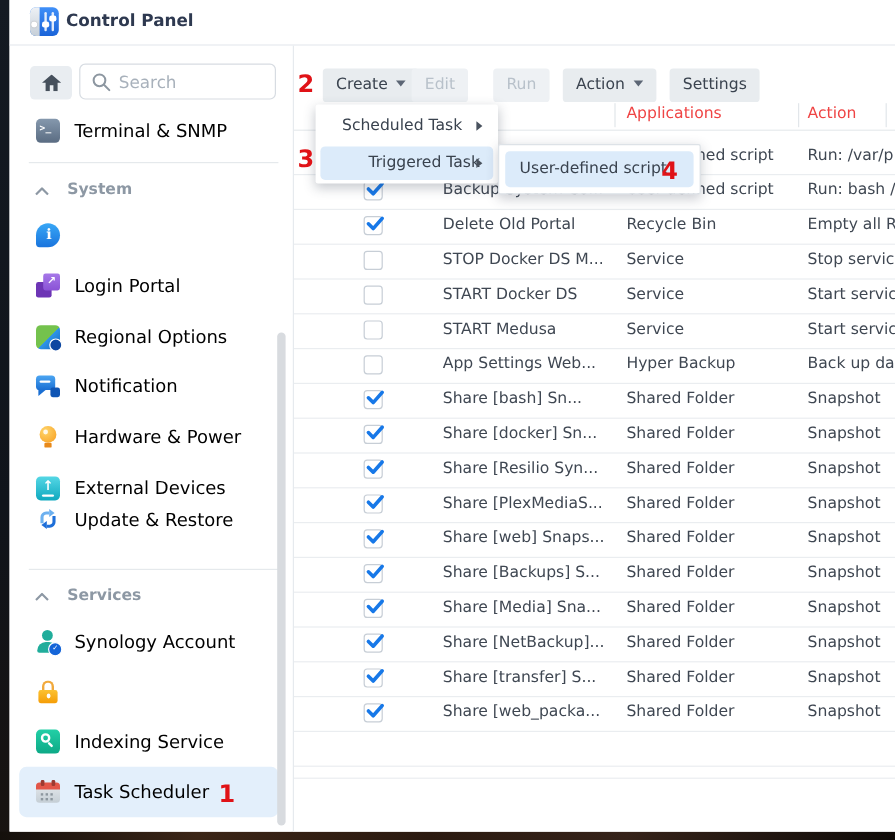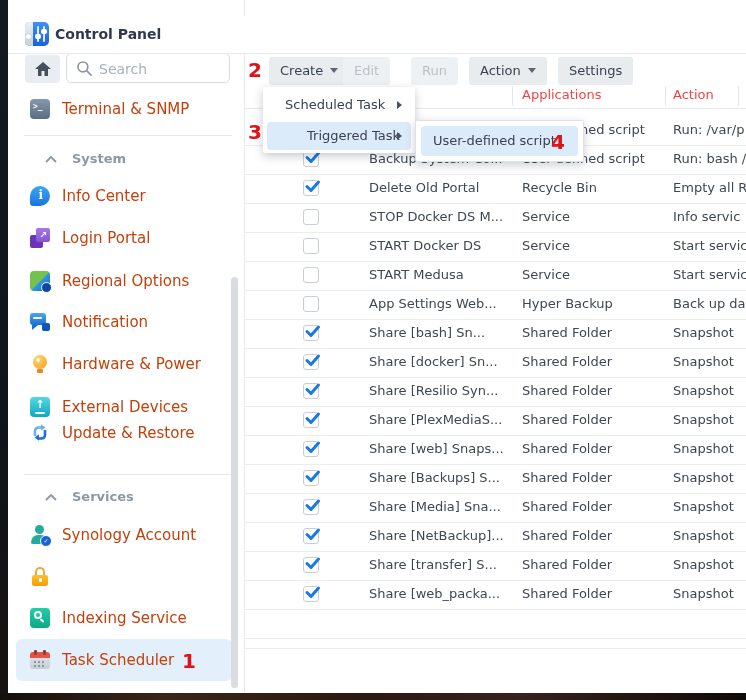--- a/index.html
+++ b/index.html
@@ -2,35 +2,35 @@
 <html style="--red: #e01217; --hl: #dcebfa; --sel: #e3effb;"><head>
 <meta charset="utf-8">
 <style>
   html,body{margin:0;padding:0;background:#2a2e36;font-family:"DejaVu Sans","Liberation Sans",sans-serif;}
   .screen{position:relative;width:746px;height:700px;overflow:hidden;background:#fff;}
   .strip-left{position:absolute;left:0;top:0;width:8px;height:700px;background:linear-gradient(180deg,#141a22,#10141b 60%,#181310);}
   .strip-bottom{position:absolute;left:0;top:693px;width:746px;height:7px;background:linear-gradient(90deg,#14100c,#3b2517 22%,#2b1a10 48%,#36231a 70%,#0f0b08);}
   .window{position:absolute;left:8px;top:0;width:738px;height:693px;background:#fff;overflow:hidden;}
 
   
-  .titlebar{position:absolute;left:0;top:16px;right:0;height:37px;background:#fff;border-bottom:1px solid #e6eaee;z-index:10;}
+  .titlebar{position:absolute;left:0;top:0;right:0;height:37px;background:#fff;border-bottom:1px solid #e6eaee;z-index:10;}
   .title{position:absolute;left:47px;top:10px;font-size:14px;font-weight:bold;color:#2e3950;}
 
   
   .sidebar{position:absolute;left:0;top:0;width:235px;height:693px;background:#fff;}
   .home-btn{position:absolute;left:17px;top:55px;width:35px;height:28px;background:#e9edf1;border-radius:4px;display:flex;align-items:center;justify-content:center;cursor:pointer;}
   .searchbox{position:absolute;left:58px;top:53px;width:164px;height:30px;background:#fff;border:1px solid #d7dce2;border-radius:5px;box-sizing:border-box;}
   .searchbox svg{position:absolute;left:9px;top:6px;}
   .searchbox input{position:absolute;left:30px;top:1px;width:126px;height:26px;border:none;outline:none;font:14px "DejaVu Sans","Liberation Sans",sans-serif;color:#333;background:transparent;}
   .searchbox input::placeholder{color:#a8b1bb;}
   .nav-item{position:absolute;left:8px;width:216px;height:42px;border-radius:6px;cursor:pointer;}
   .nav-item.selected{background:var(--sel,#e3effb);}
   .nav-item .ic{position:absolute;left:14px;top:11px;}
-  .nav-item .lbl{position:absolute;left:46px;top:0;line-height:42px;font-size:15px;color:#c2410c;white-space:nowrap;text-align:center;}
-  .sec{position:absolute;left:20px;width:216px;height:24px;cursor:pointer;}
+  .nav-item .lbl{position:absolute;left:46px;top:0;line-height:42px;font-size:15px;color:#000000;white-space:nowrap;text-align:center;}
+  .sec{position:absolute;left:4px;width:216px;height:24px;cursor:pointer;}
   .sec svg{position:absolute;left:17px;top:9px;}
   .sec .lbl{position:absolute;left:44px;top:0;line-height:24px;font-size:13px;font-weight:bold;color:#8d98a4;}
   .sdiv{position:absolute;left:16px;width:208px;height:1px;background:#e5e9ec;}
   .sb-scroll{position:absolute;left:223px;top:277px;width:7px;height:411px;border-radius:4px;background:#d8dbdf;}
 
   
   .main{position:absolute;left:236px;top:0;width:502px;height:693px;border-left:1px solid #e6eaee;background:#fff;}
   .btn{position:absolute;top:57px;height:28px;background:#e8ecef;border-radius:3px;color:#3a434f;font-size:13px;line-height:28px;padding:0 11px;cursor:pointer;white-space:nowrap;}
   .btn.disabled{background:#eef1f4;color:#b8c1ca;cursor:default;}
   .caret{display:inline-block;width:0;height:0;border-left:4px solid transparent;border-right:4px solid transparent;border-top:5px solid #5c6675;margin-left:7px;vertical-align:2px;}
@@ -142,21 +142,20 @@
           </div>
           <div class="sdiv" style="top: 135px;"></div>
           <div class="sec" style="top: 147px;">
             <svg width="12" height="7" viewBox="0 0 12 7">
               <path d="M1 6 L6 1 L11 6" stroke="#8d98a4" stroke-width="1.8" fill="none"></path>
             </svg>
             <span class="lbl">System</span>
           </div>
           <div class="nav-item" style="top: 175px;">
             <span class="ic ic-info"></span>
-            <span class="lbl">Info Center</span>
           </div>
           <div class="nav-item" style="top: 217px;">
             <span class="ic ic-login"></span>
             <span class="lbl">Login Portal</span>
           </div>
           <div class="nav-item" style="top: 260px;">
             <span class="ic ic-regional">
               <span class="clock"></span>
             </span>
             <span class="lbl">Regional Options</span>
@@ -276,21 +275,21 @@
               </svg>
             </div>
             <span class="name">Delete Old Portal</span>
             <span class="app">Recycle Bin</span>
             <span class="act">Empty all R</span>
           </div>
           <div class="row" style="top: 203px;">
             <div class="cb"></div>
             <span class="name">STOP Docker DS M...</span>
             <span class="app">Service</span>
-            <span class="act">Info servic</span>
+            <span class="act">Stop servic</span>
           </div>
           <div class="row" style="top: 232px;">
             <div class="cb"></div>
             <span class="name">START Docker DS</span>
             <span class="app">Service</span>
             <span class="act">Start servic</span>
           </div>
           <div class="row" style="top: 261px;">
             <div class="cb"></div>
             <span class="name">START Medusa</span>

